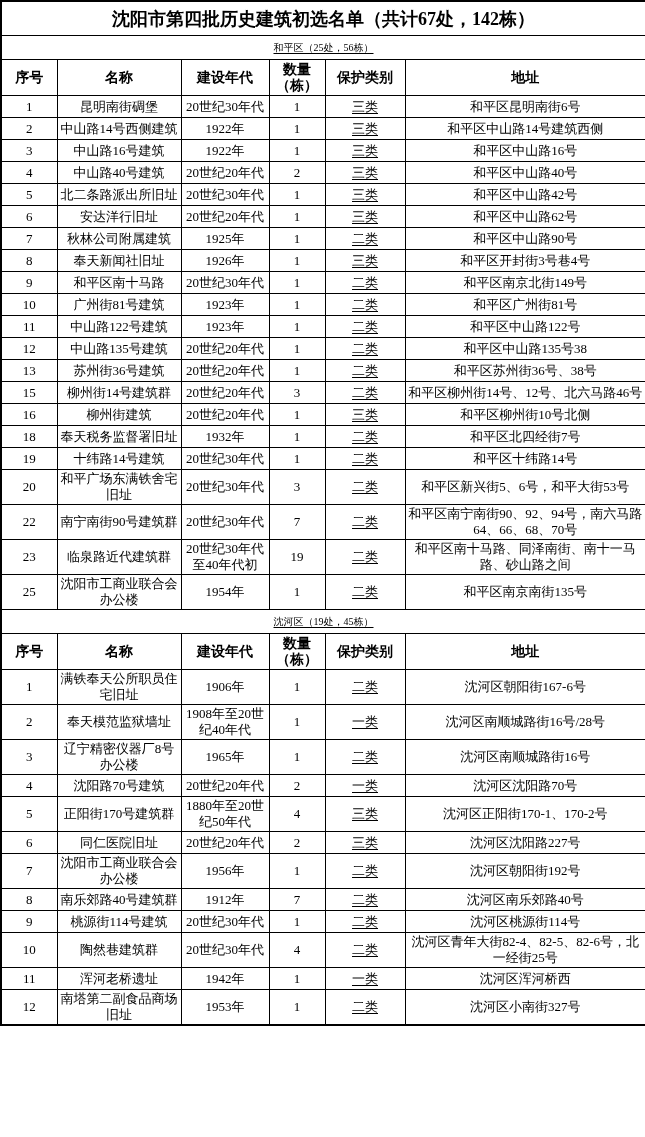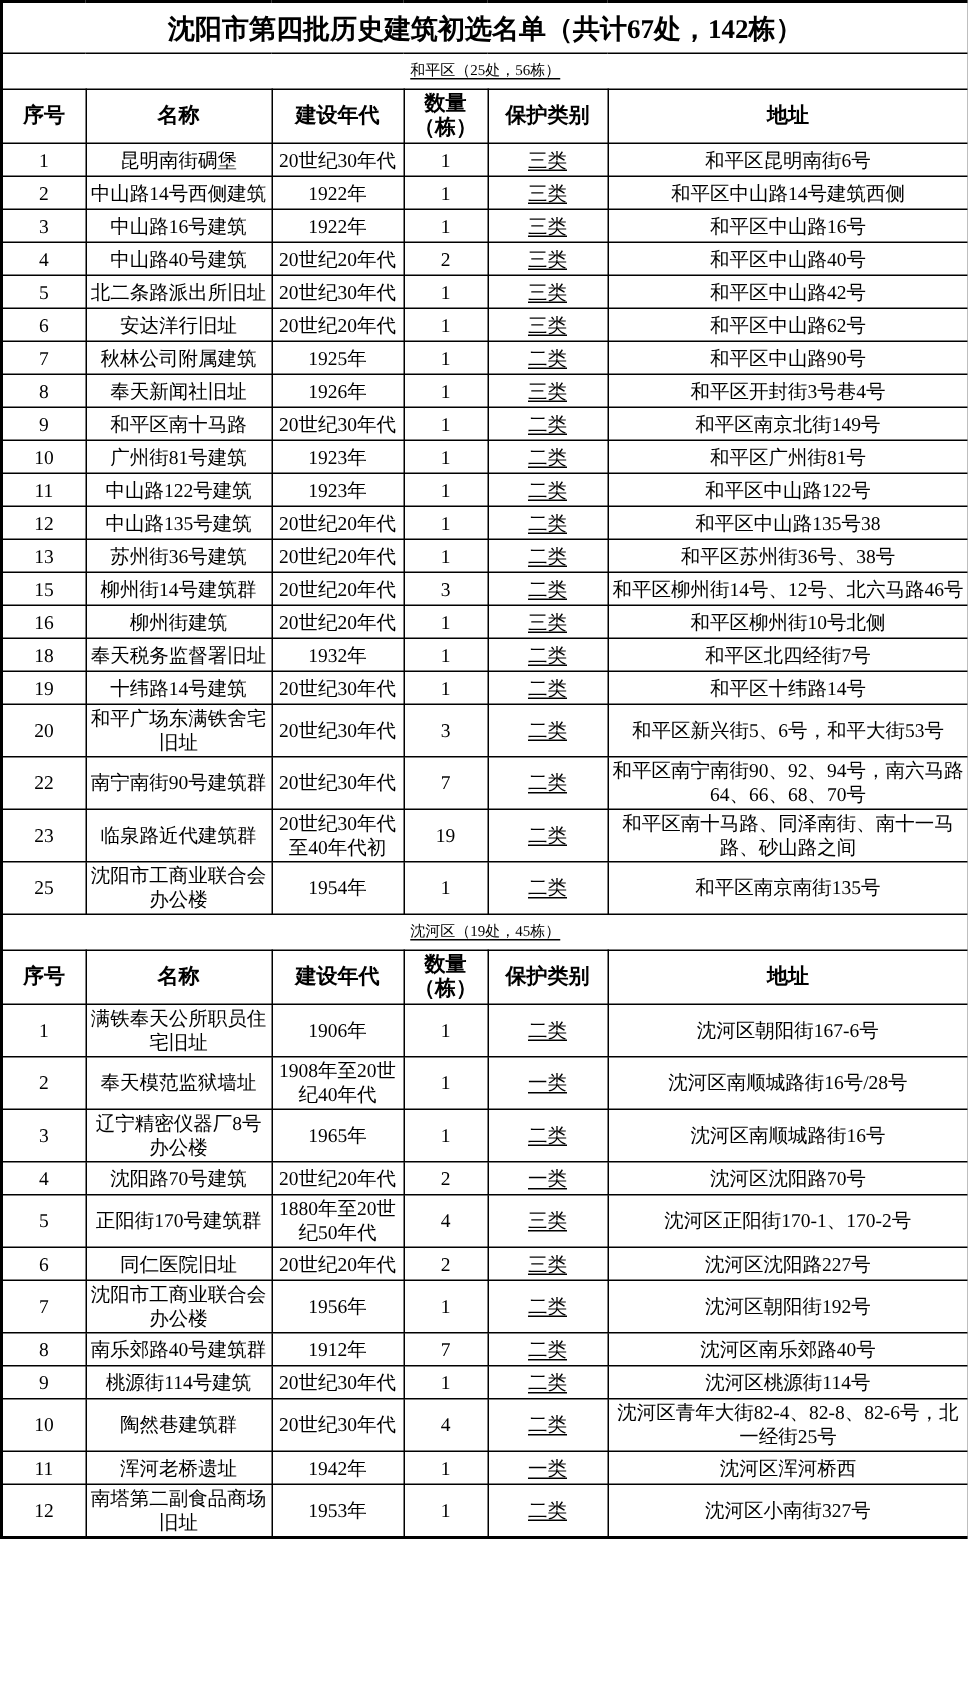--- a/index.html
+++ b/index.html
@@ -308,21 +308,21 @@
           <td>1</td>
           <td class="cat"><span>二类</span></td>
           <td>沈河区桃源街114号</td>
         </tr>
         <tr class="data-row">
           <td>10</td>
           <td>陶然巷建筑群</td>
           <td>20世纪30年代</td>
           <td>4</td>
           <td class="cat"><span>二类</span></td>
-          <td>沈河区青年大街82-4、82-8、82-6号，北一经街25号</td>
+          <td>沈河区青年大街82-4、82-5、82-6号，北一经街25号</td>
         </tr>
         <tr class="data-row">
           <td>11</td>
           <td>浑河老桥遗址</td>
           <td>1942年</td>
           <td>1</td>
           <td class="cat"><span>一类</span></td>
           <td>沈河区浑河桥西</td>
         </tr>
         <tr class="data-row">

